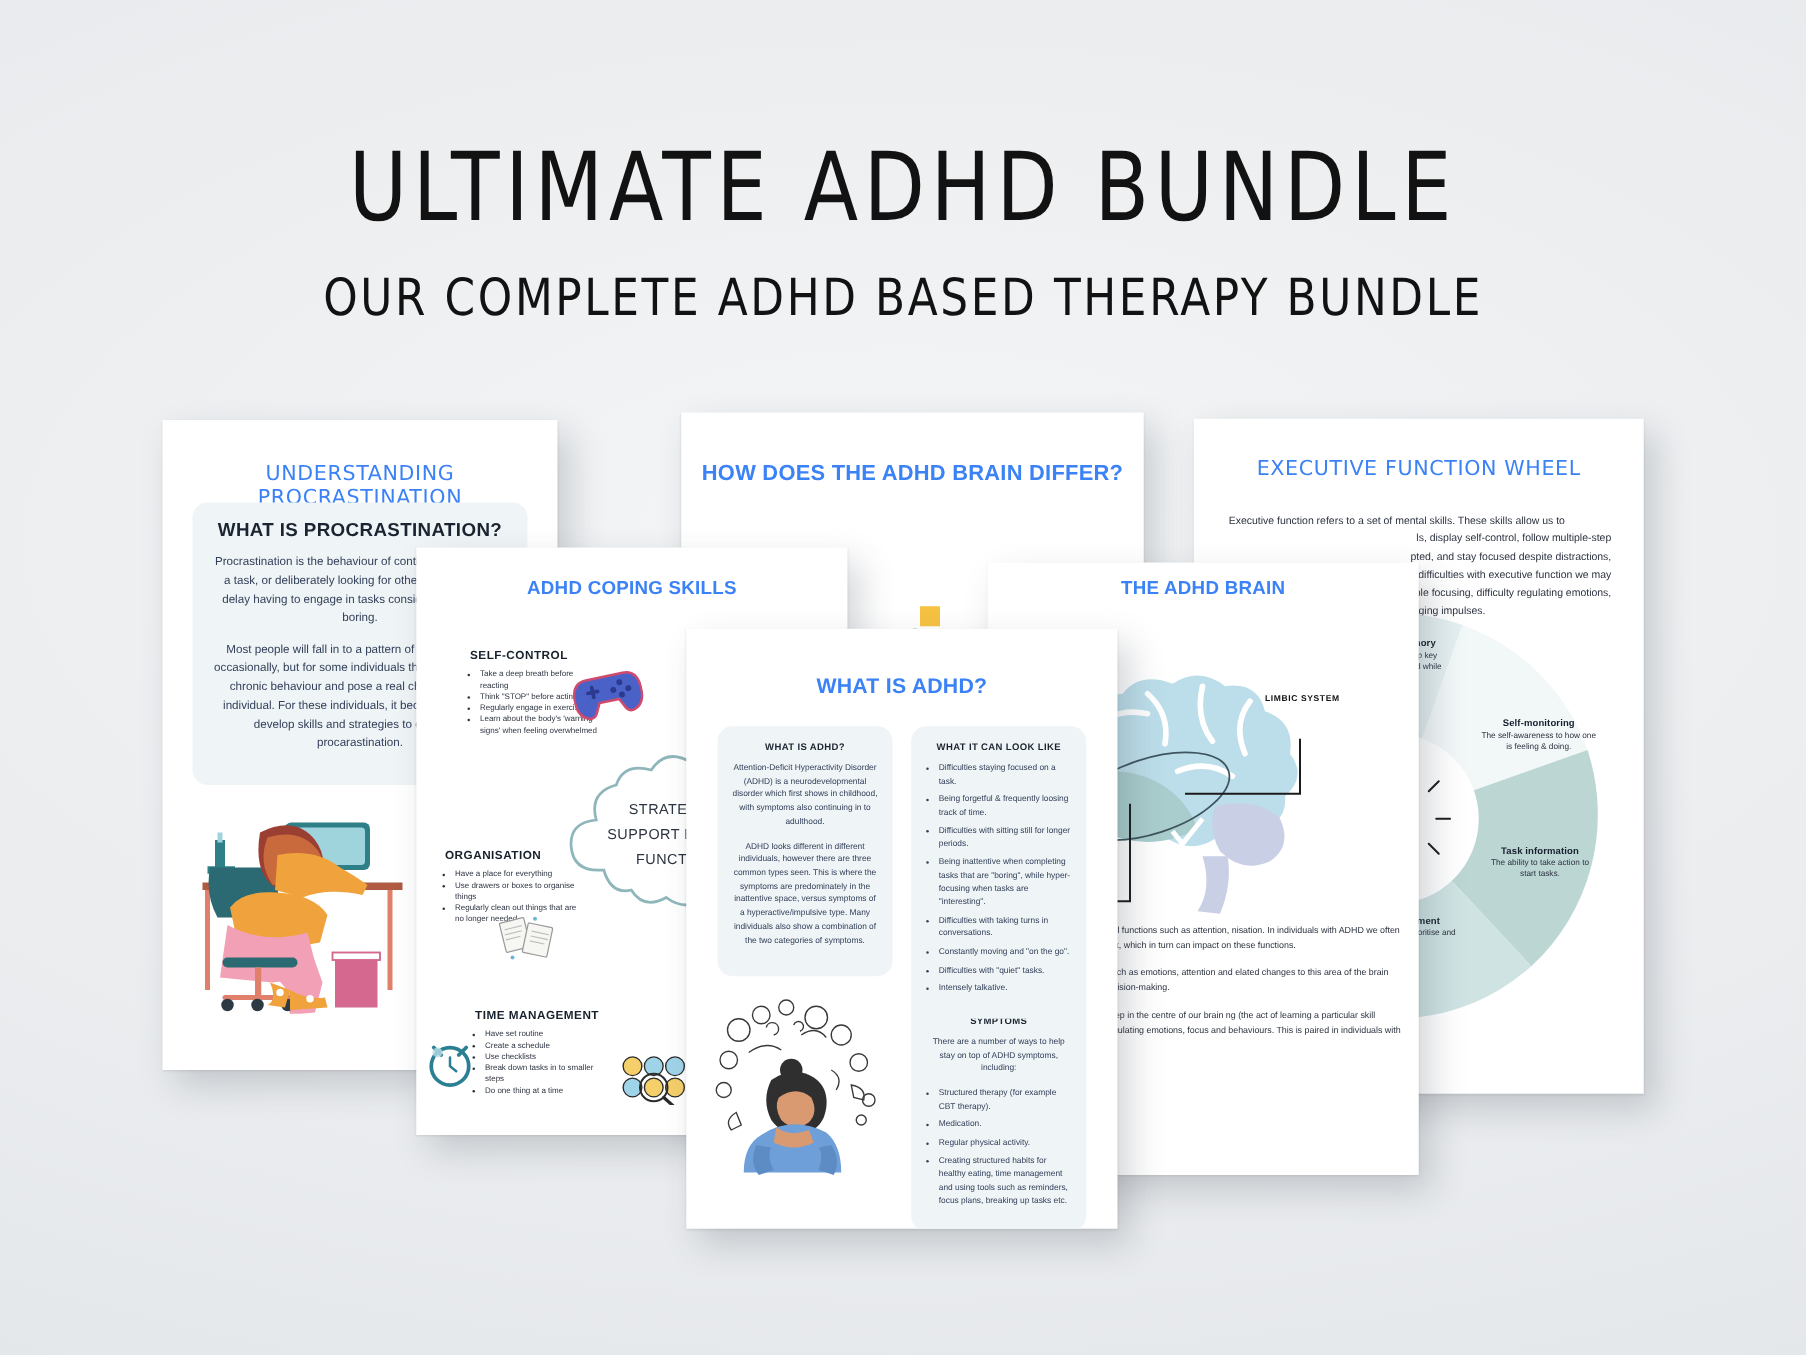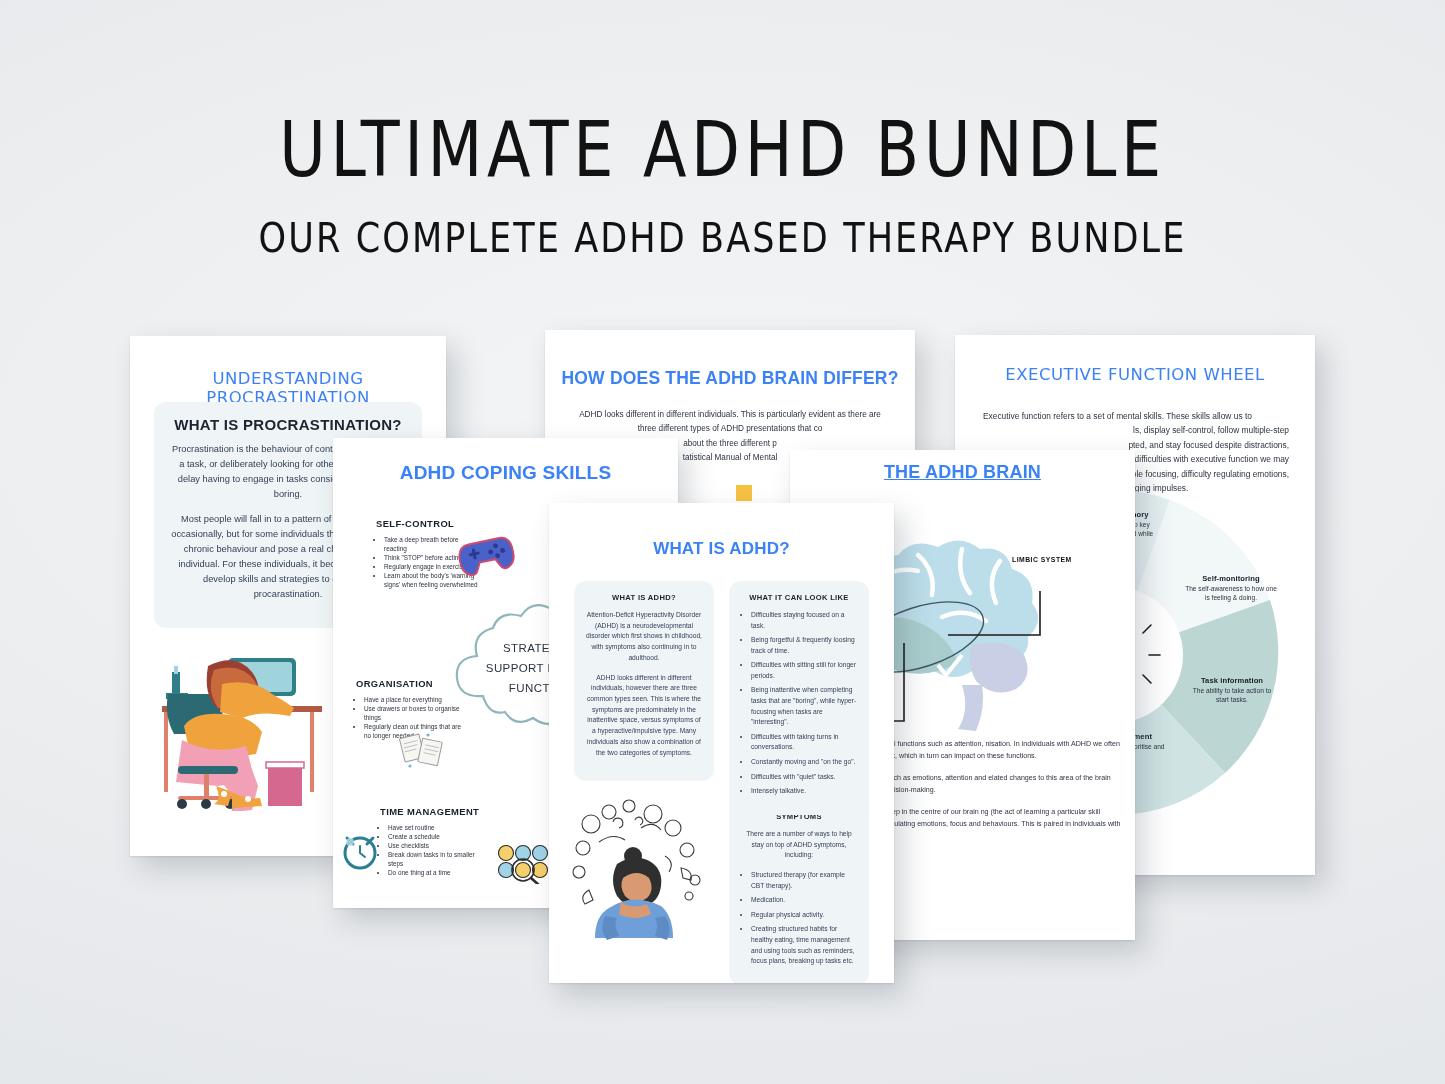--- a/index.html
+++ b/index.html
@@ -54,28 +54,28 @@
   #card2 .doc-title{position:absolute;left:0;right:0;top:38px;font-size:17.5px;}
   #card2 .intro{position:absolute;left:30px;right:30px;top:78px;font-size:8.2px;text-align:center;color:#2c3340;line-height:1.75;}
 
   
   #card3{left:955px;top:335px;width:360px;height:540px;}
   #card3 .doc-title{position:absolute;left:0;right:0;top:30px;font-size:16.5px;}
   #card3 .intro{position:absolute;left:28px;right:26px;top:74px;font-size:8.4px;text-align:left;color:#2c3340;line-height:1.72;}
 
   
   #card4{left:333px;top:438px;width:345px;height:470px;}
-  #card4 .doc-title{position:absolute;left:0;right:0;top:24px;font-size:19px;}
+  #card4 .doc-title{position:absolute;left:0;right:0;top:24px;font-size:15px;}
   #card4 .sec{position:absolute;}
   #card4 .sec h4{margin:0 3px 6px;font-size:9.4px;font-weight:700;color:#16202c;letter-spacing:.4px;}
   #card4 .sec ul{margin:0;padding-left:11px;font-size:6.4px;color:#2c3340;line-height:1.42;}
 
   
   #card5{left:790px;top:450px;width:345px;height:490px;}
-  #card5 .doc-title{position:absolute;left:0;right:0;top:12px;font-size:18px;text-decoration:underline;}
+  #card5 .doc-title{position:absolute;left:0;right:0;top:12px;font-size:15px;}
   #card5 .intro{position:absolute;left:12px;right:14px;top:46px;font-size:7.2px;text-align:center;color:#2c3340;line-height:1.7;}
   #card5 .btxt{position:absolute;left:14px;right:14px;top:288px;font-size:7.1px;color:#2c3340;line-height:1.75;}
   #card5 .btxt p{margin:0 0 9px;}
 
   
   #card6{left:549px;top:503px;width:345px;height:480px;}
   #card6 .doc-title{position:absolute;left:0;right:0;top:36px;font-size:17px;}
   #card6 .col{position:absolute;box-sizing:border-box;padding:12px 12px 14px;}
   #card6 .boxhead{font-size:7.6px;margin-bottom:8px;}
   #card6 p{margin:0 0 9px;font-size:6.7px;text-align:center;color:#33405a;line-height:1.6;}
@@ -138,26 +138,20 @@
           <circle cx="100" cy="163" r="3" fill="#fff"></circle>
         <rect x="120" y="130" width="34" height="40" fill="#d4688f"></rect>
         <rect x="118" y="126" width="38" height="6" fill="#fff" stroke="#d4688f" stroke-width="1.5"></rect>
       </svg>
     </div>
   </div>
 
   <div class="card" id="card2">
     <div class="inner">
       <div class="doc-title bold-title">HOW DOES THE ADHD BRAIN DIFFER?</div>
-      <div class="intro">
-        <div>ADHD looks different in different individuals. This is particularly evident as there are</div>
-        <div>three different types of ADHD presentations that co</div>
-        <div>about the three different p</div>
-        <div>tatistical Manual of Mental</div>
-      </div>
       <svg width="120" height="110" viewBox="0 0 120 110" style="position:absolute;left:135px;top:145px;">
         <rect x="56" y="10" width="16" height="16" fill="#f5c242"></rect>
         <path d="M30 70 q4 -24 22 -24 q18 0 22 24 z" fill="#3b6fa0"></path>
         <circle cx="52" cy="40" r="12" fill="#2b2b2b"></circle>
         <circle cx="52" cy="44" r="9" fill="#e5a06e"></circle>
         <path d="M74 52 q10 -10 16 -20 l6 4 q-8 14 -18 22 z" fill="#e5a06e"></path>
       </svg>
     </div>
   </div>
 

